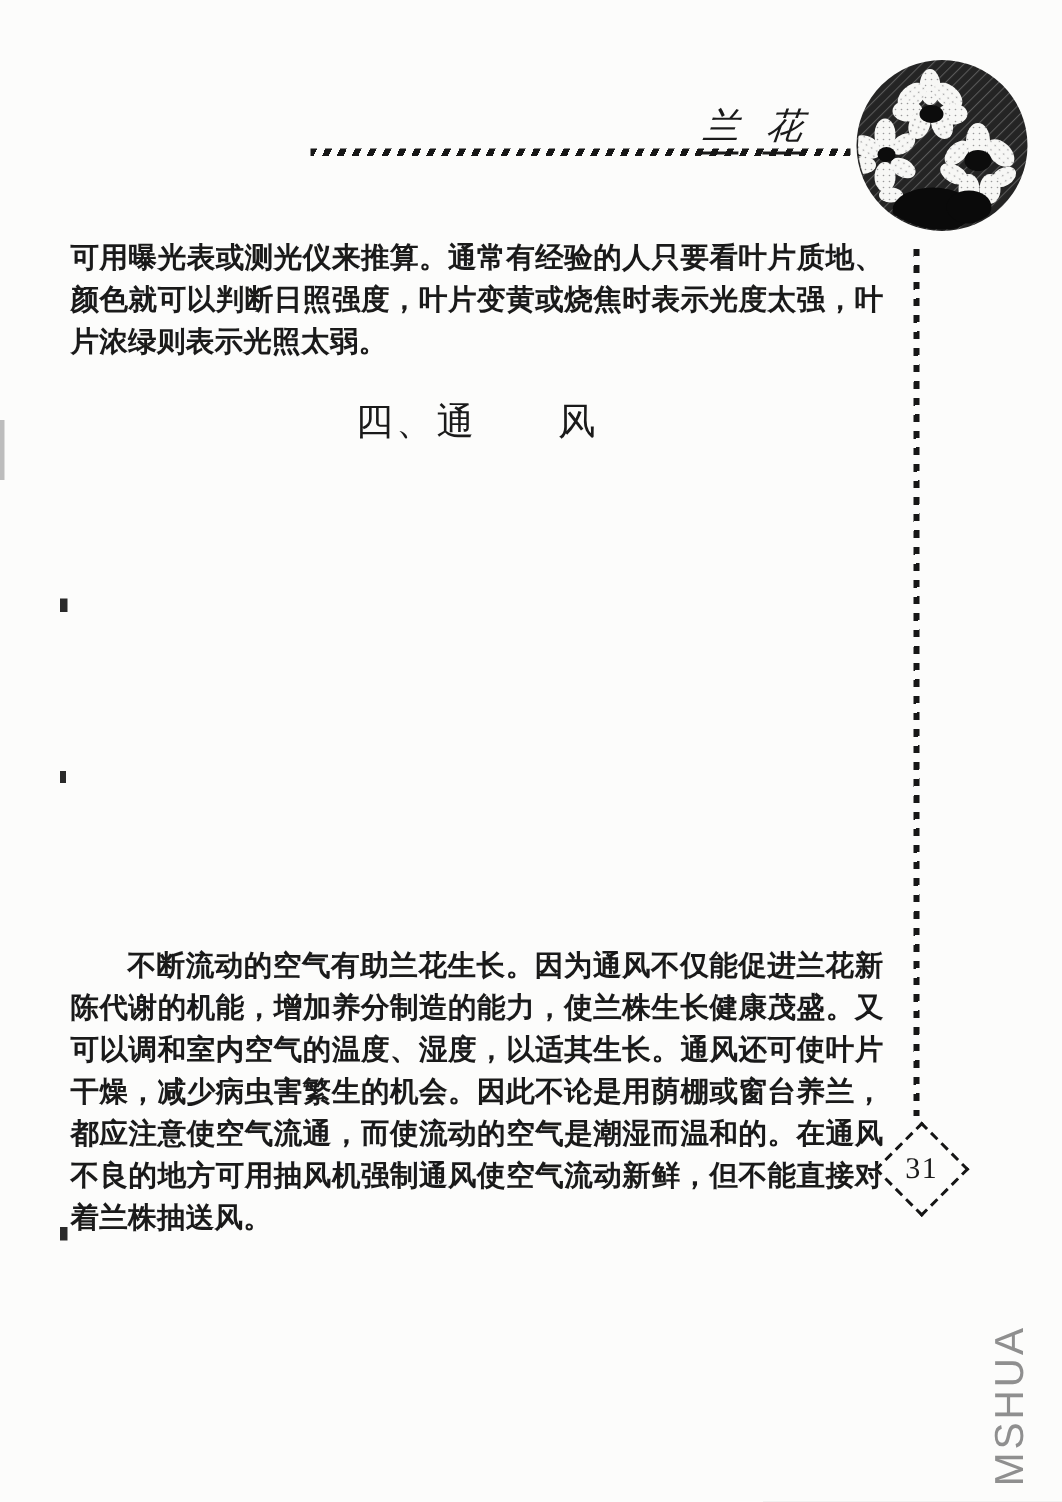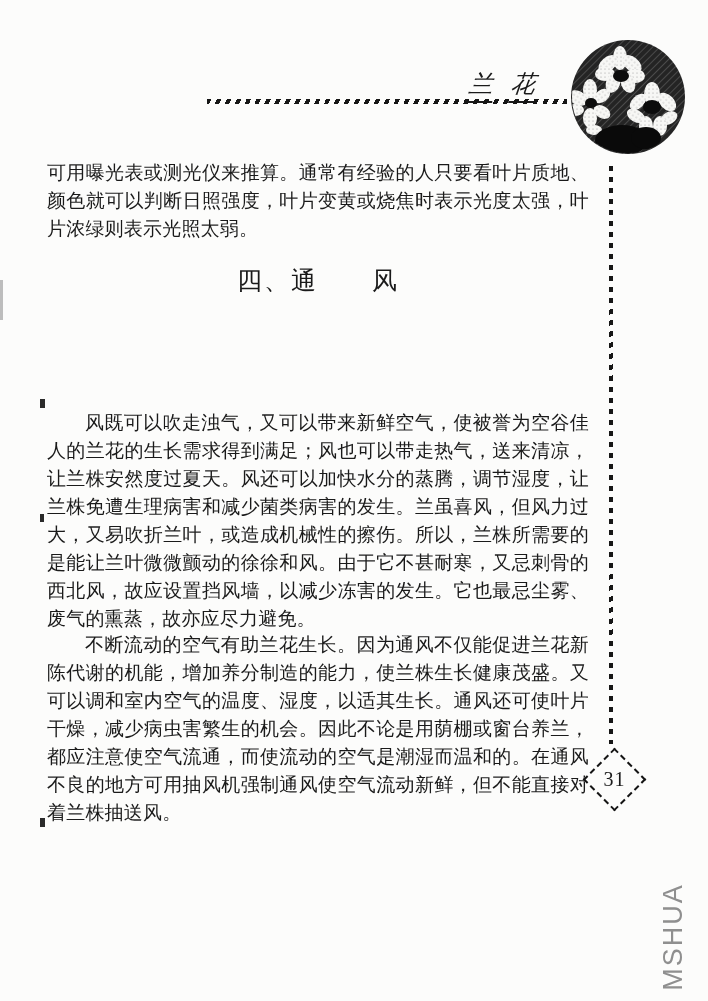--- a/index.html
+++ b/index.html
@@ -41,21 +41,21 @@
     position:absolute; left:0; top:0; width:41px; height:41px;
     display:flex; align-items:center; justify-content:center;
     transform:rotate(-45deg);
     font-size:20px; letter-spacing:1px;
   }
   
   .para {
     position:absolute; left:47px; width:542px;
     font-size:19px; line-height:28px; letter-spacing:0.2px;
     text-align:justify; text-justify:inter-ideograph;
-    font-weight:400;
+    font-weight:700;
   }
   .indent { text-indent:2em; }
   .heading {
     position:absolute; left:47px; width:542px; text-align:center;
     font-size:25px; font-weight:normal; letter-spacing:2px; white-space:pre;
   }
   
   .watermark {
     position:absolute; left:603px; top:915px; width:140px; height:44px;
     transform:rotate(-90deg);
@@ -133,21 +133,20 @@
       <ellipse cx="58" cy="104" rx="27" ry="15" fill="#0a0a0a"></ellipse>
       <ellipse cx="82" cy="102" rx="15" ry="11" fill="#0a0a0a"></ellipse>
     </g>
   </svg>
 
   <div class="v-dotted"></div>
 
   <p class="para" style="top:140px">可用曝光表或测光仪来推算。通常有经验的人只要看叶片质地、颜色就可以判断日照强度，叶片变黄或烧焦时表示光度太强，叶片浓绿则表示光照太弱。</p>
 
   <h2 class="heading" style="top:243px">四、通　　风</h2>
-  <p class="para indent" style="top:390px">风既可以吹走浊气，又可以带来新鲜空气，使被誉为空谷佳人的兰花的生长需求得到满足；风也可以带走热气，送来清凉，让兰株安然度过夏天。风还可以加快水分的蒸腾，调节湿度，让兰株免遭生理病害和减少菌类病害的发生。兰虽喜风，但风力过大，又易吹折兰叶，或造成机械性的擦伤。所以，兰株所需要的是能让兰叶微微颤动的徐徐和风。由于它不甚耐寒，又忌刺骨的西北风，故应设置挡风墙，以减少冻害的发生。它也最忌尘雾、废气的熏蒸，故亦应尽力避免。</p>
   <p class="para indent" style="top:612px">不断流动的空气有助兰花生长。因为通风不仅能促进兰花新陈代谢的机能，增加养分制造的能力，使兰株生长健康茂盛。又可以调和室内空气的温度、湿度，以适其生长。通风还可使叶片干燥，减少病虫害繁生的机会。因此不论是用荫棚或窗台养兰，都应注意使空气流通，而使流动的空气是潮湿而温和的。在通风不良的地方可用抽风机强制通风使空气流动新鲜，但不能直接对着兰株抽送风。</p>
 
   <div class="page-number-badge">
     <span class="num">31</span>
   </div>
 
 
   <div class="watermark">MSHUA</div>
 
   <div class="speck s1"></div>

